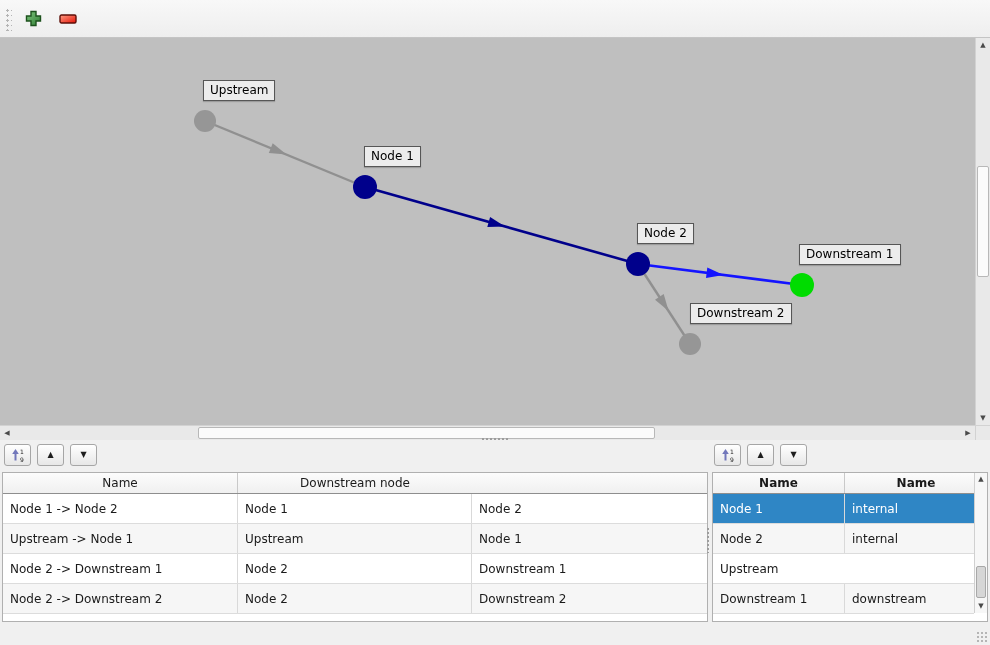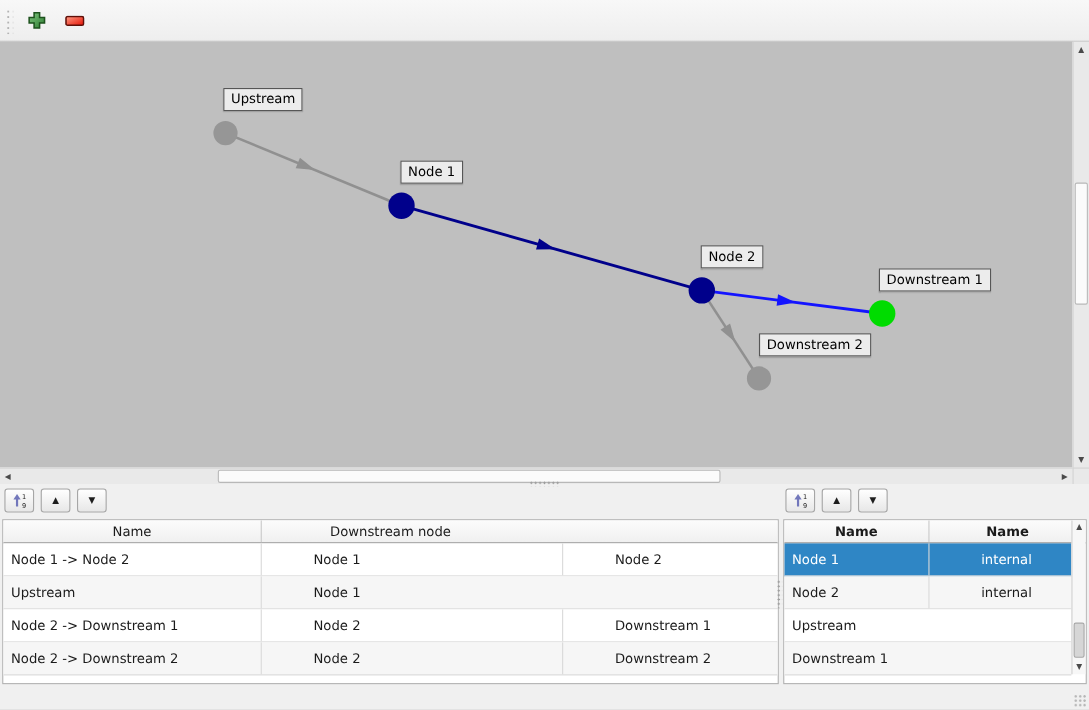--- a/index.html
+++ b/index.html
@@ -52,21 +52,21 @@
   .tri { font-size: 8px; color: #1d1d1d; line-height: 1; }
 
   
   .table-frame { position: absolute; top: 472px; height: 150px; background: #ffffff;
     border: 1px solid #b0b0b0; overflow: hidden; }
   .thead { display: grid; height: 21px;
     background: linear-gradient(#fcfcfc, #f0f0f0); border-bottom: 1px solid #8e8e8e; text-align: right; }
   .hcell { display: flex; align-items: center; justify-content: center;
     border-right: 1px solid #c9c9c9; overflow: hidden; }
   .hcell:last-child { border-right: none; }
-  .trow { display: grid; height: 30px; background: #ffffff; border-bottom: 1px solid #dcdcdc; gap: 40px; }
+  .trow { display: grid; height: 30px; background: #ffffff; border-bottom: 1px solid #dcdcdc; }
   .trow.alt { background: #f6f6f6; }
   .trow.selected { background: #2f86c5; color: #ffffff; }
   .tcell { display: flex; align-items: center; padding-left: 7px;
     border-right: 1px solid #d9d9d9; overflow: hidden; white-space: nowrap; }
   .tcell:last-child { border-right: none; }
   #edge-table .thead, #edge-table .trow { grid-template-columns: 235px 234px 1fr; }
   #node-table .thead, #node-table .trow { grid-template-columns: 132px 1fr; width: calc(100% - 13px); }
   #node-table .thead { width: 100%; }
   #node-table-scrollbar { position: absolute; right: 0; top: 0; width: 13px; height: 140px;
     background: #f7f7f7; border-left: 1px solid #d0d0d0; }
@@ -180,20 +180,21 @@
         <div class="hcell">Name</div>
         <div class="hcell">Downstream node</div>
       </div>
     <div class="tbody">
         <div class="trow">
           <div class="tcell">Node 1 -&gt; Node 2</div>
           <div class="tcell">Node 1</div>
           <div class="tcell">Node 2</div>
         </div>
         <div class="trow alt">
+          <div class="tcell">Upstream -&gt; Node 1</div>
           <div class="tcell">Upstream</div>
           <div class="tcell">Node 1</div>
         </div>
         <div class="trow">
           <div class="tcell">Node 2 -&gt; Downstream 1</div>
           <div class="tcell">Node 2</div>
           <div class="tcell">Downstream 1</div>
         </div>
         <div class="trow alt">
           <div class="tcell">Node 2 -&gt; Downstream 2</div>
@@ -217,20 +218,21 @@
         </div>
         <div class="trow alt">
           <div class="tcell">Node 2</div>
           <div class="tcell">internal</div>
         </div>
         <div class="trow">
           <div class="tcell">Upstream</div>
         </div>
         <div class="trow alt">
           <div class="tcell">Downstream 1</div>
+          <div class="tcell">downstream</div>
         </div>
       </div>
     <div id="node-table-scrollbar">
       <div class="sb-arrow" style="left:0; top:0; width:12px; height:13px;">▲</div>
       <div class="sb-thumb" style="left:1px; top:93px; width:10px; height:32px;"></div>
       <div class="sb-arrow" style="left:0; bottom:0; width:12px; height:13px;">▼</div>
     </div>
   </div>
 
   <div id="resize-grip"></div>

